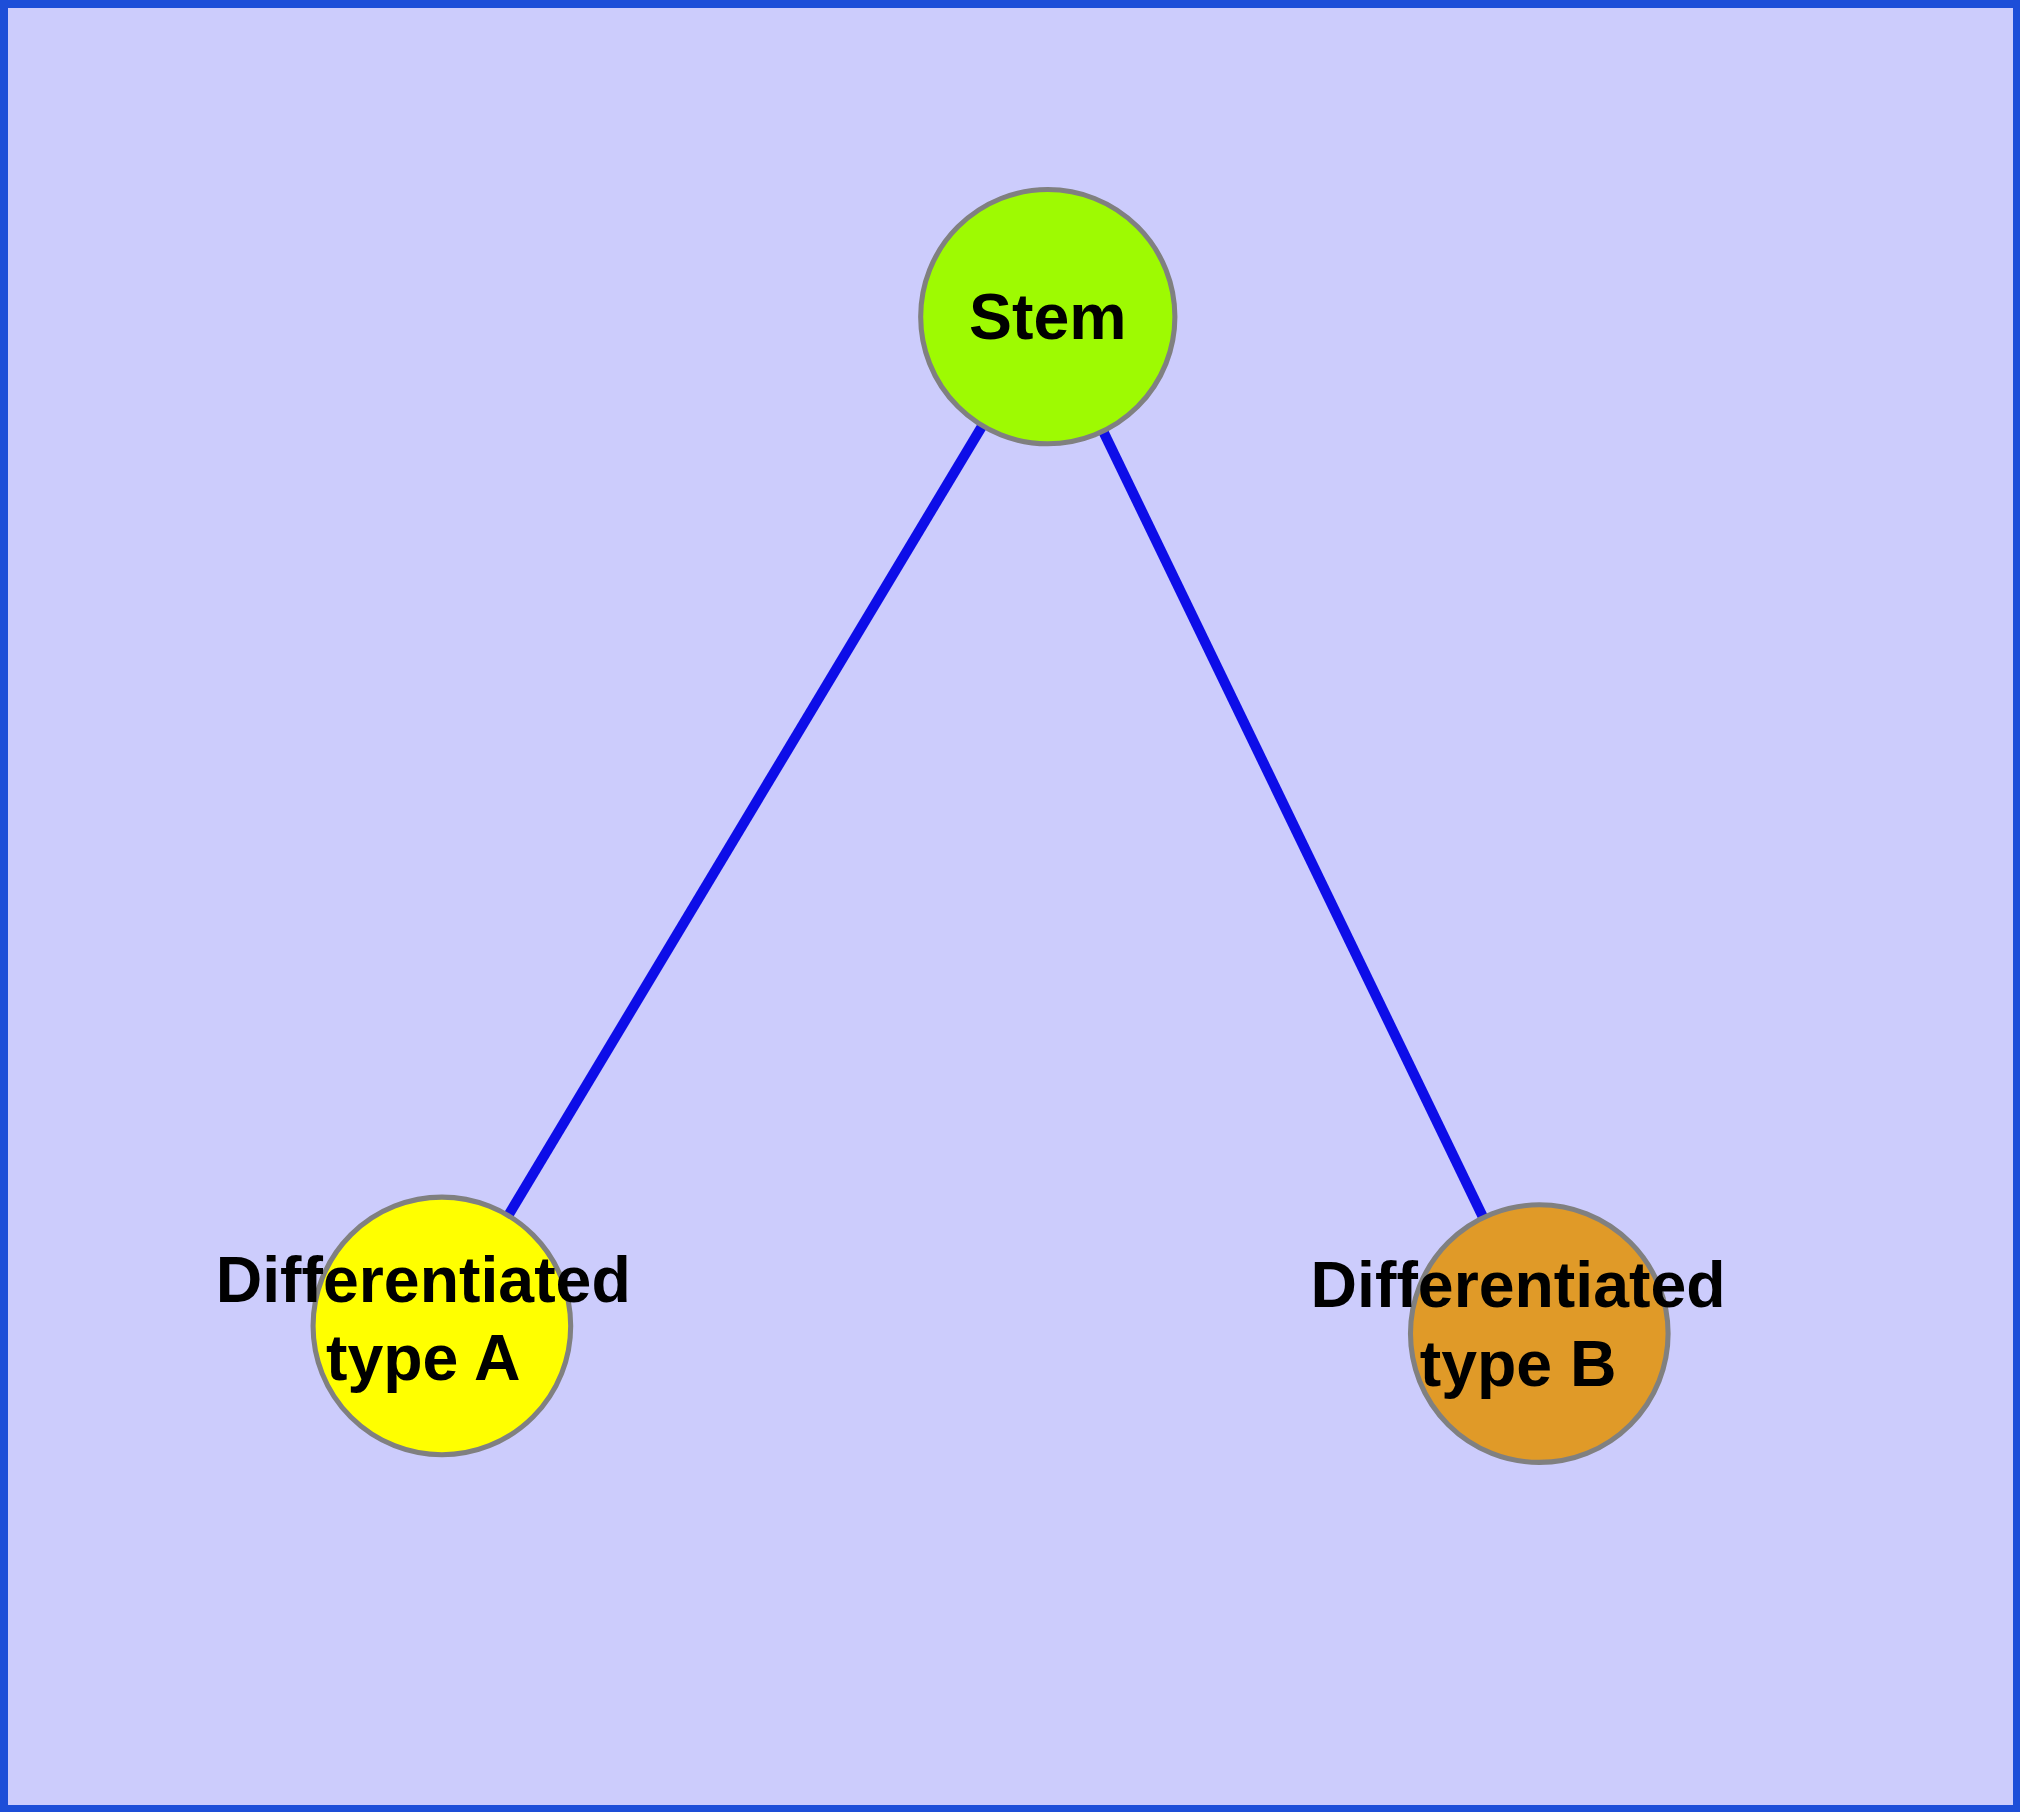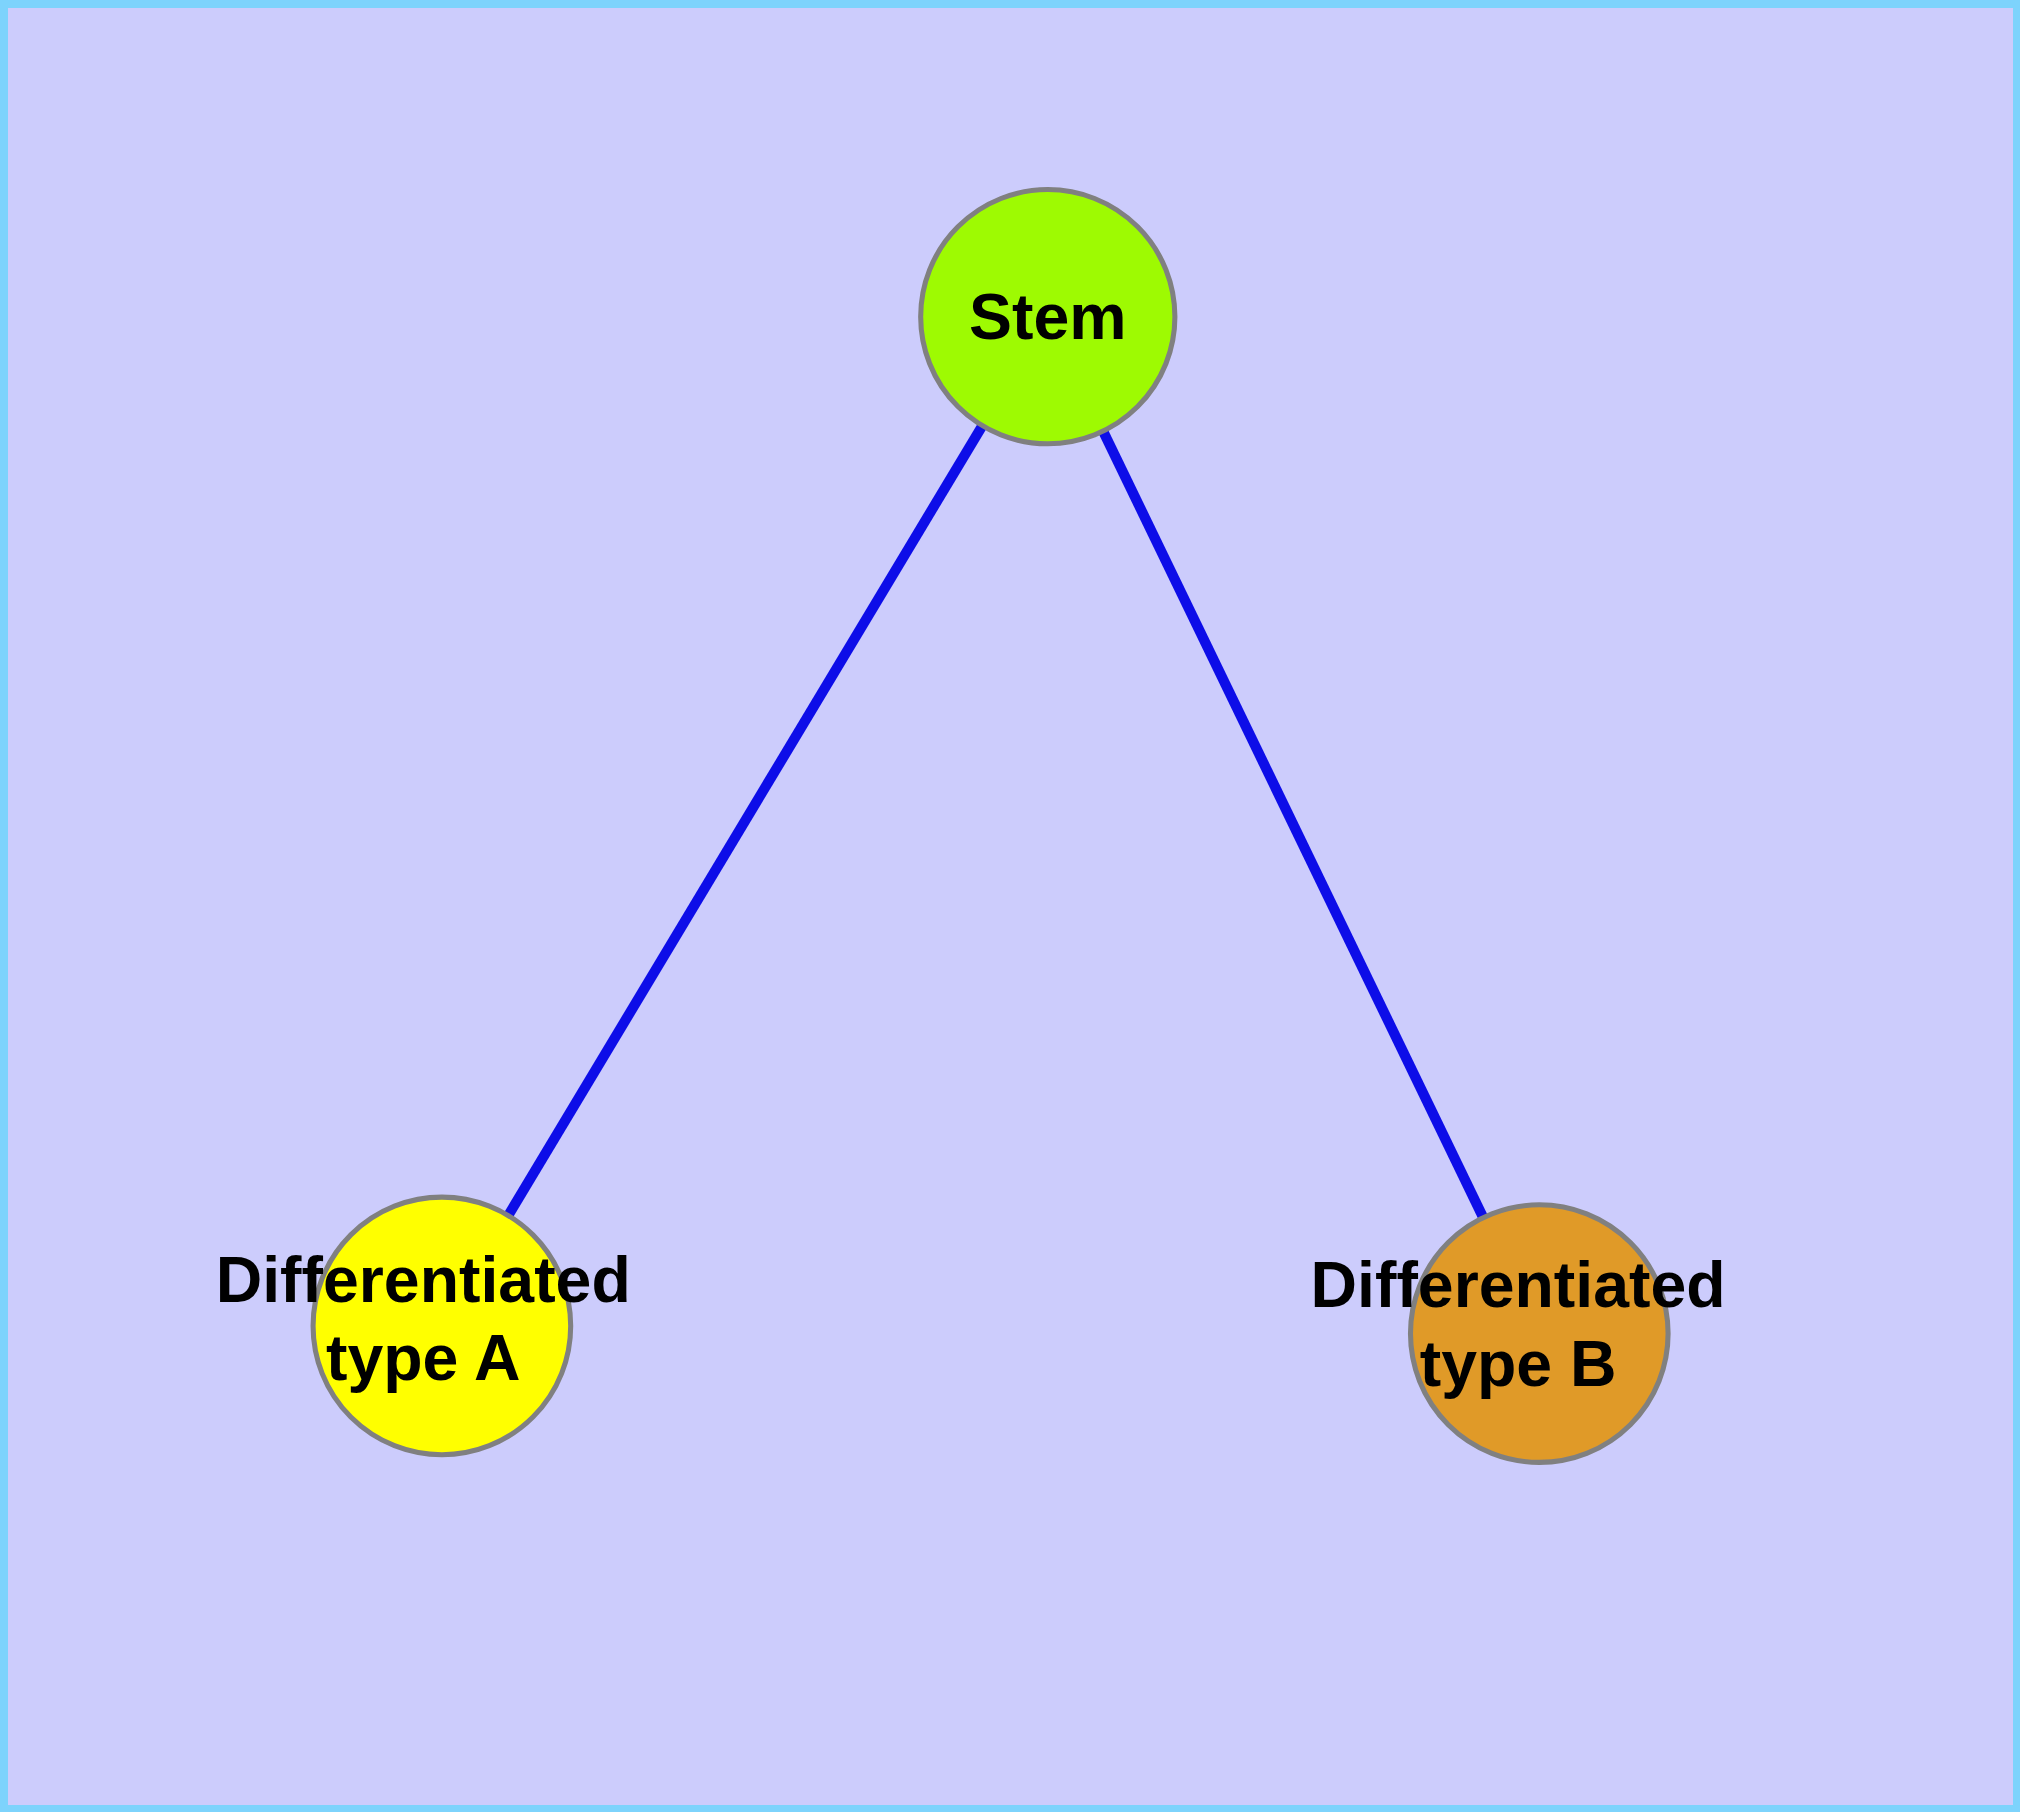--- a/index.html
+++ b/index.html
@@ -10,21 +10,21 @@
   body {
     width: 2021px;
     height: 1812px;
     overflow: hidden;
     font-family: "Liberation Sans", sans-serif;
   }
   #canvas {
     position: relative;
     width: 2021px;
     height: 1812px;
-    background: #7dd3fc;
+    background: #1d4ed8;
   }
   #plot-area {
     position: absolute;
     left: 7.6px;
     top: 7.6px;
     width: 2005px;
     height: 1797px;
     background: #ccccfc;
     overflow: hidden;
   }

